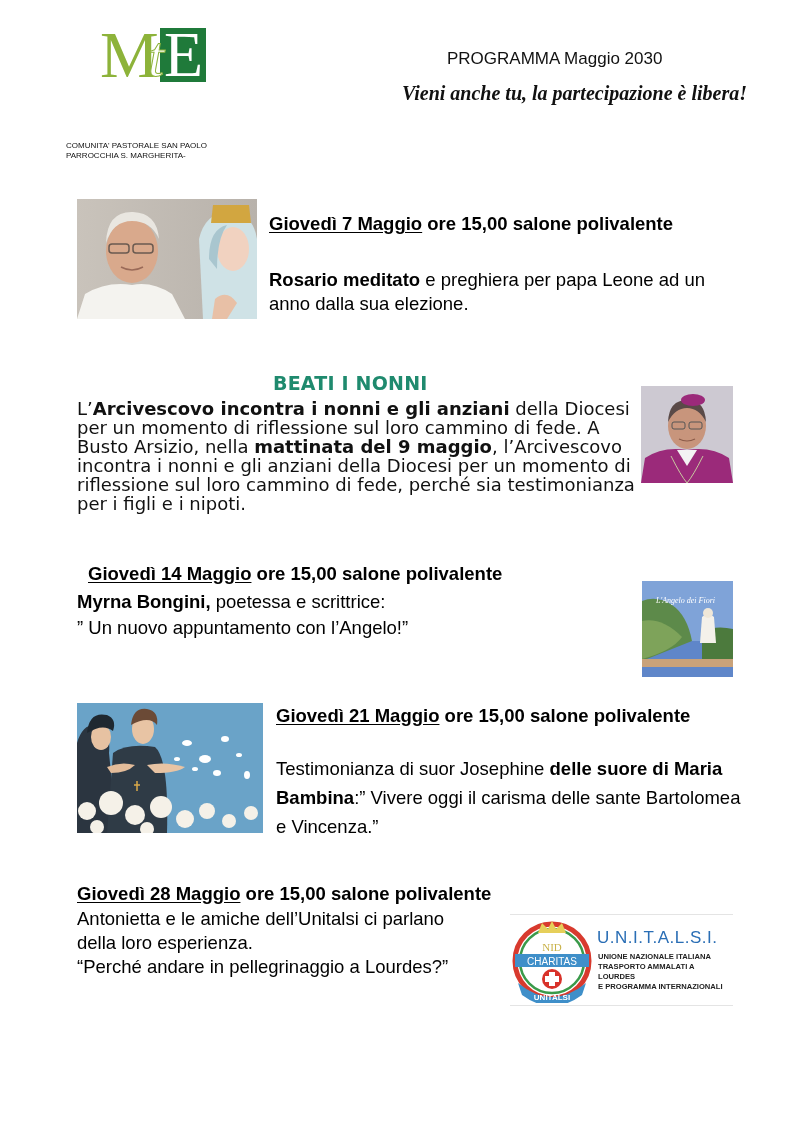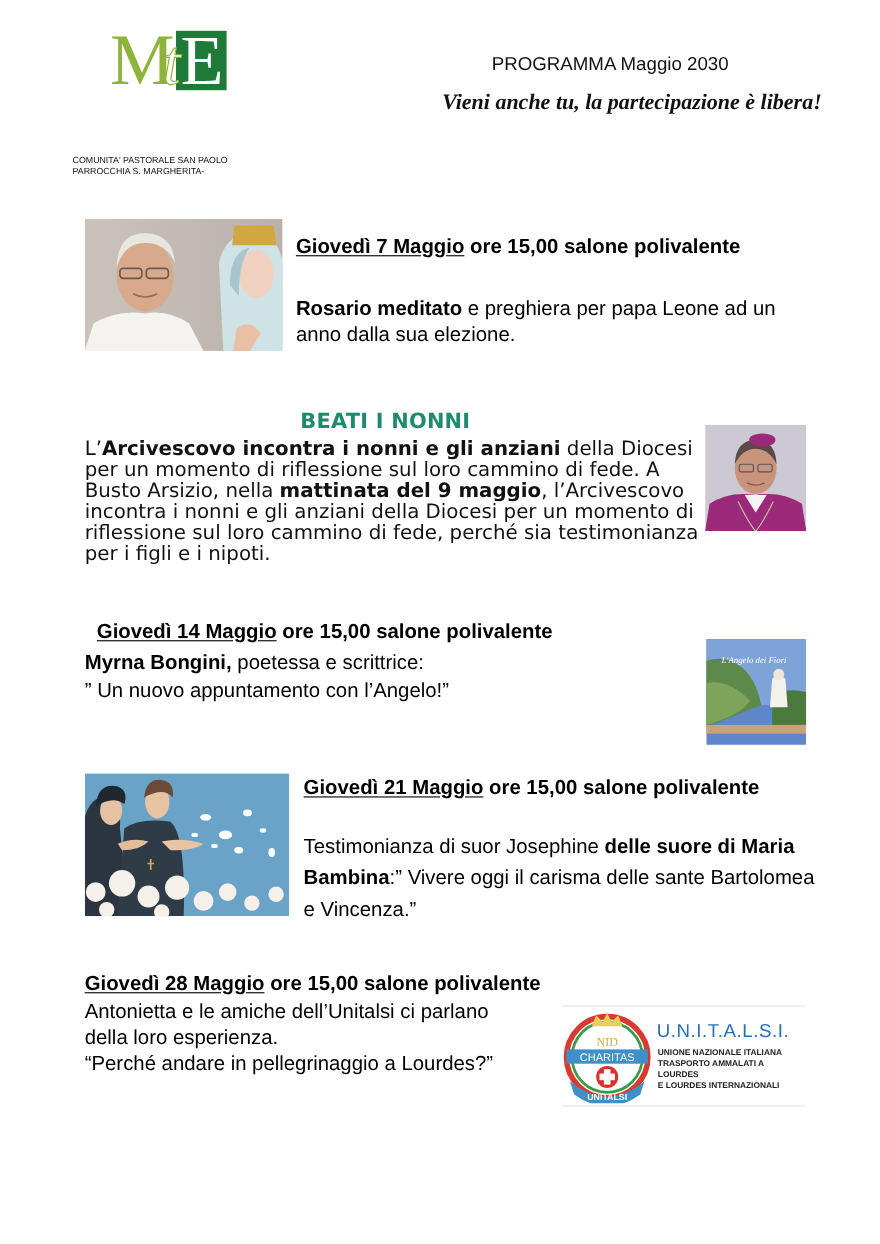--- a/index.html
+++ b/index.html
@@ -218,15 +218,15 @@
     <circle cx="40" cy="62" r="10" fill="#d8322a"></circle>
     <rect x="37" y="55" width="6" height="14" fill="#ffffff"></rect>
     <rect x="33" y="59" width="14" height="6" fill="#ffffff"></rect>
     <path d="M6 66 Q40 94 74 66 L70 78 Q40 100 10 78 Z" fill="#3f8fc9"></path>
     <text x="40" y="83" text-anchor="middle" font-family="Liberation Sans, sans-serif" font-size="8" font-weight="bold" fill="#ffffff">UNITALSI</text>
   </svg>
   <div class="u-title">U.N.I.T.A.L.S.I.</div>
   <div class="u-sub">
     <div>UNIONE NAZIONALE ITALIANA</div>
     <div>TRASPORTO AMMALATI A LOURDES</div>
-    <div>E LOURDES INTERNAZIONALI</div>
+    <div>E PROGRAMMA INTERNAZIONALI</div>
   </div>
 </div>
 
 </body></html>

